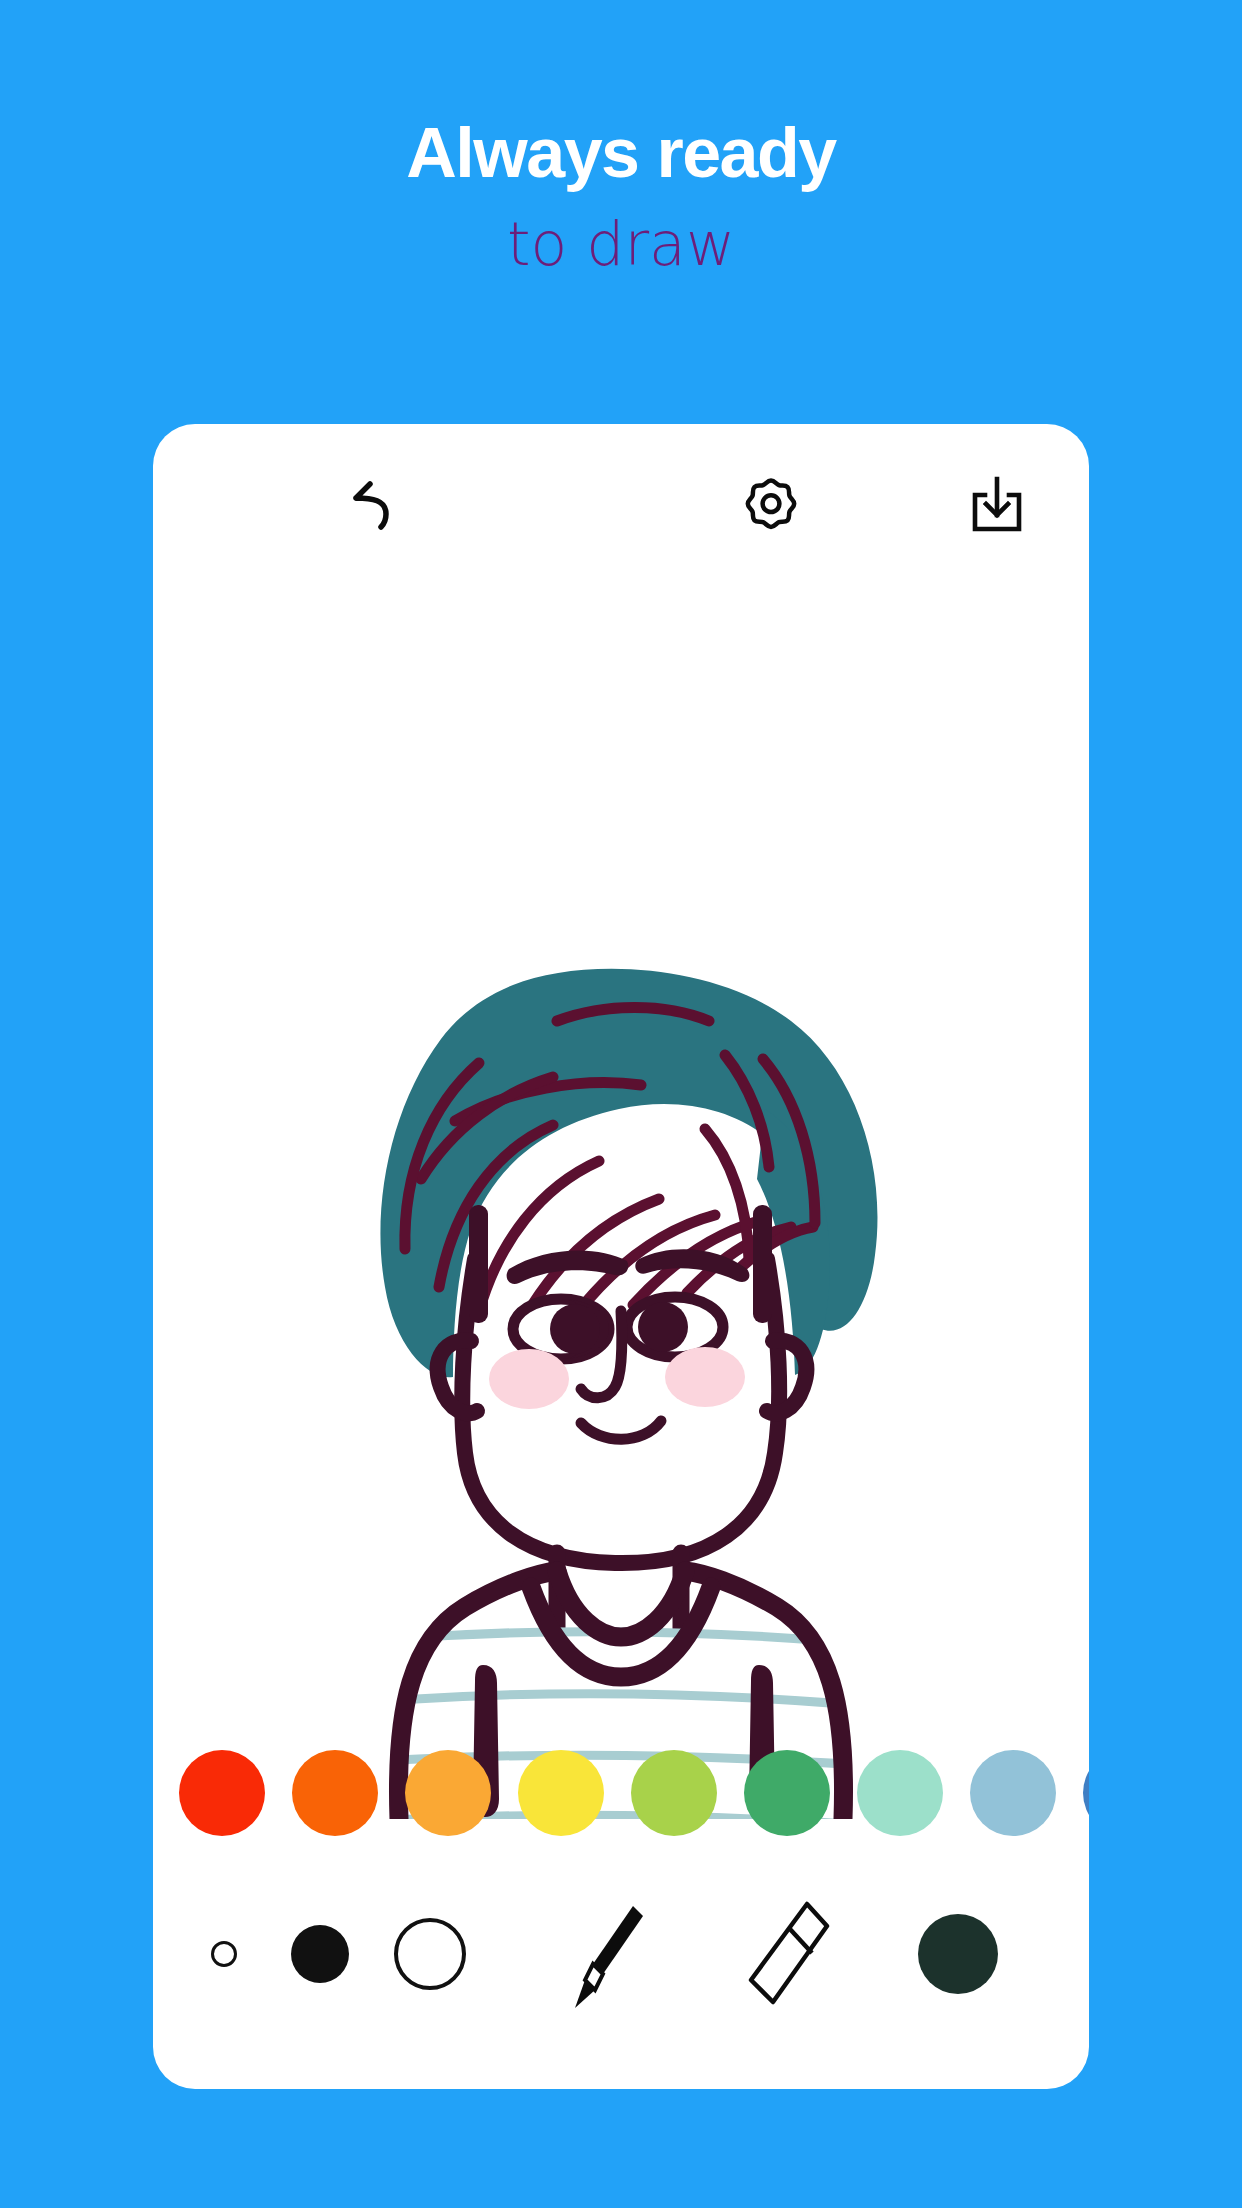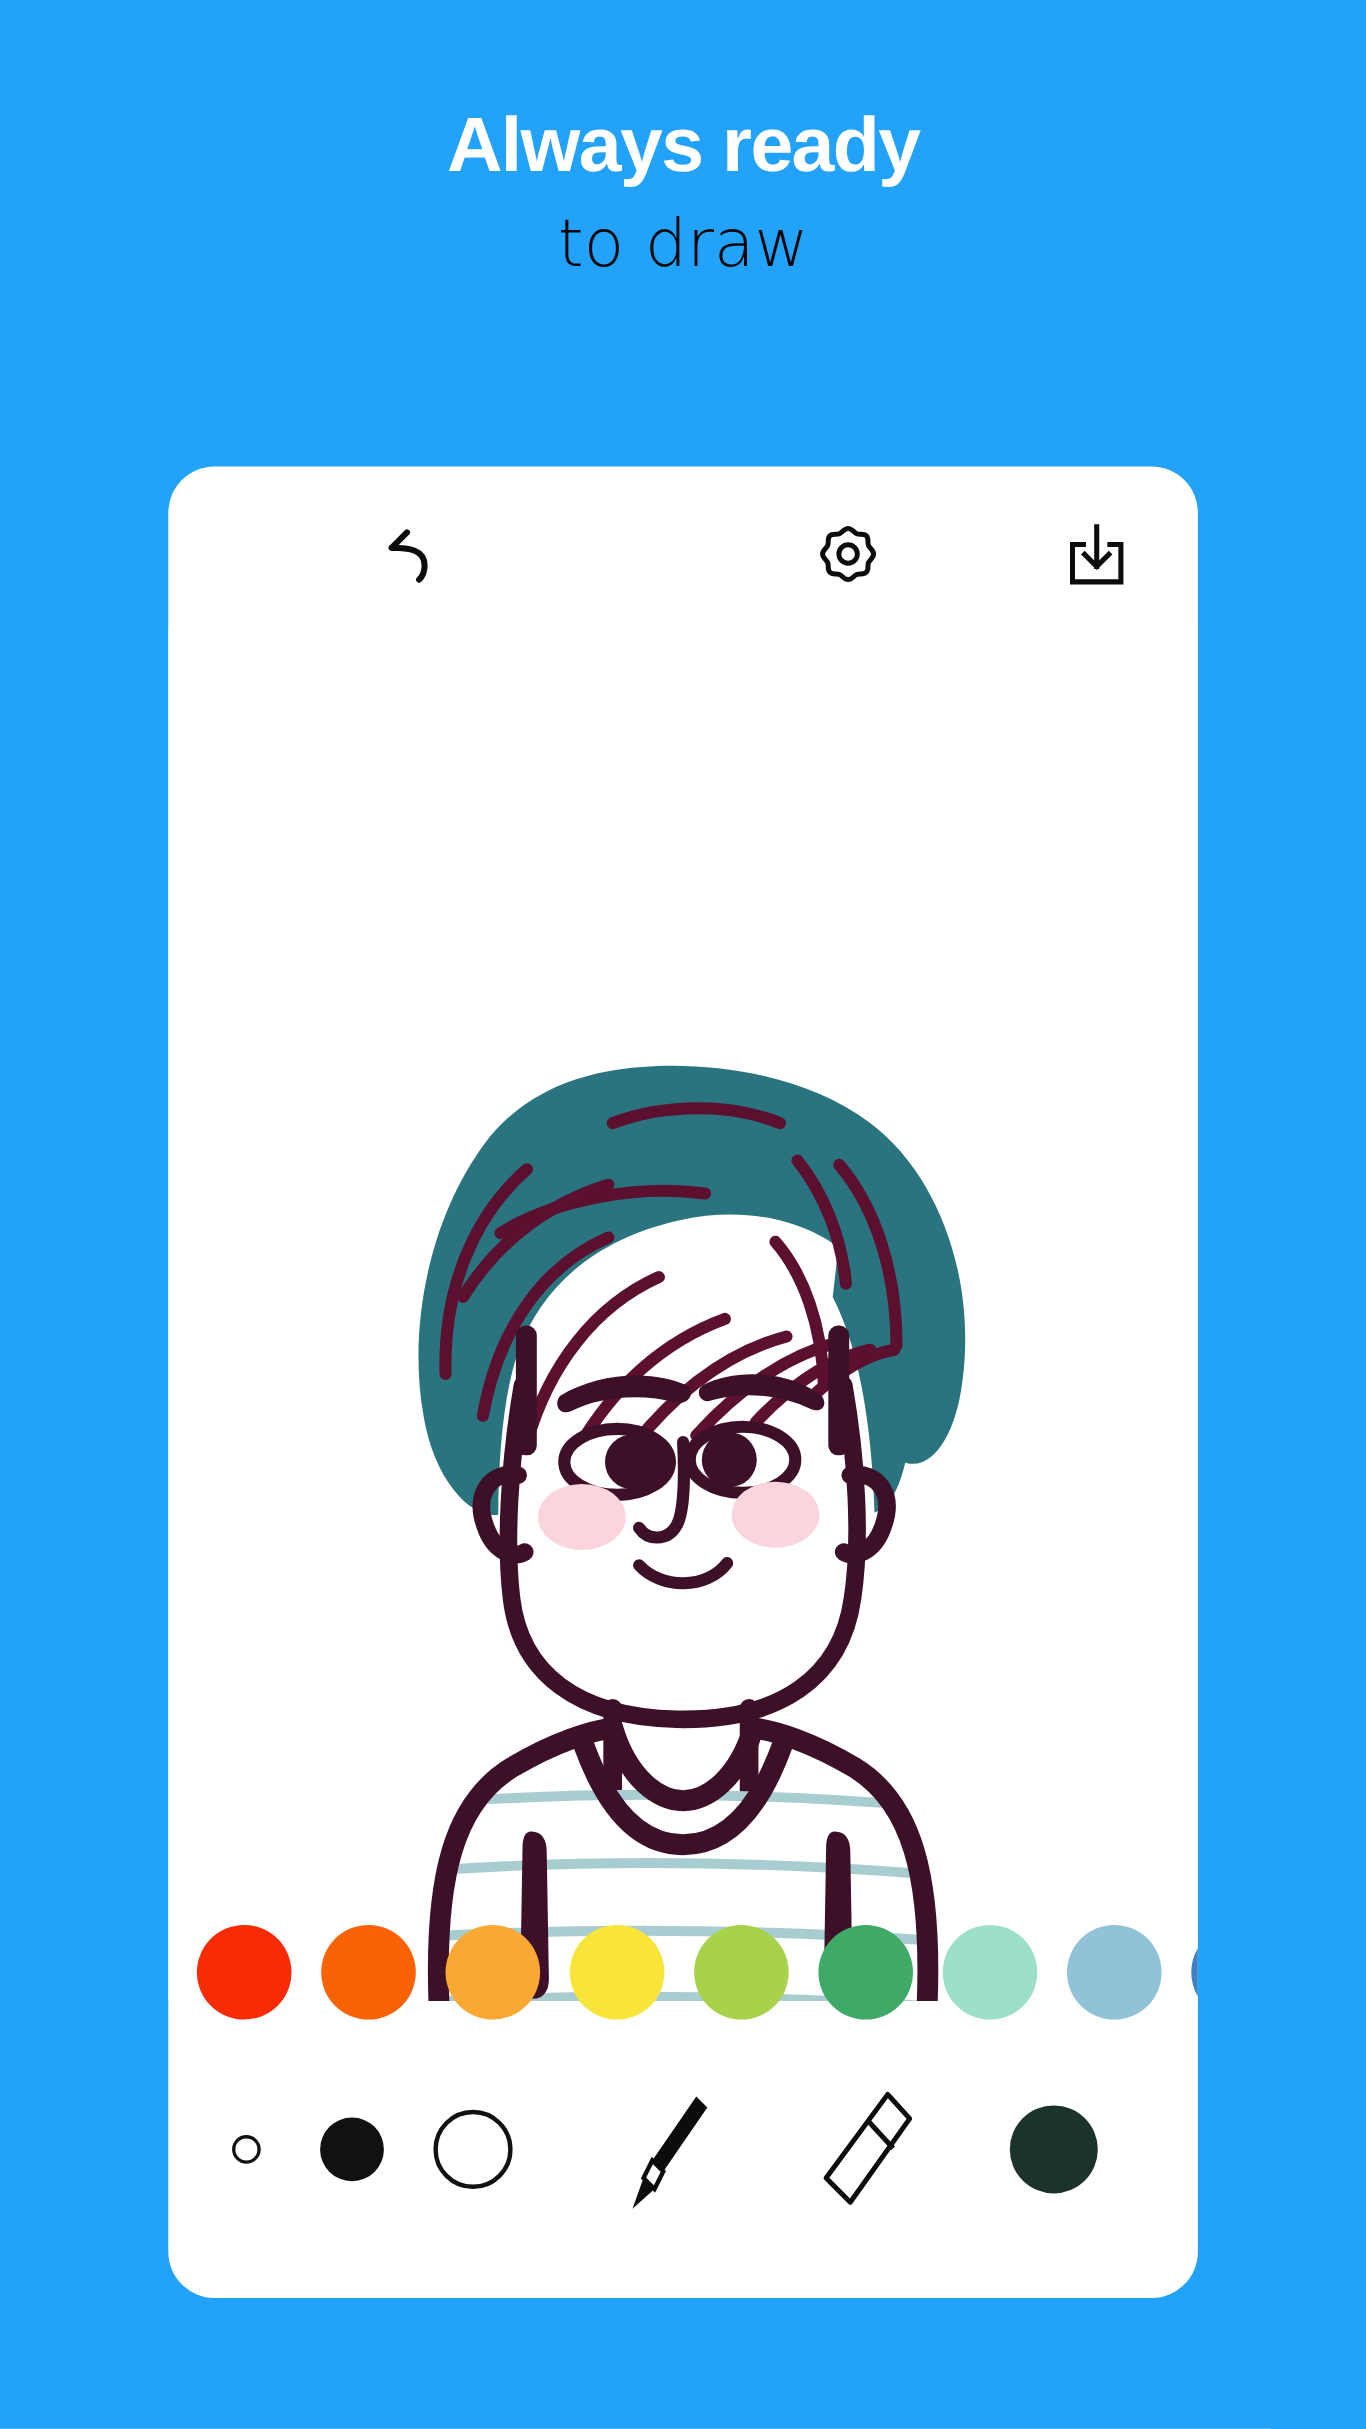--- a/index.html
+++ b/index.html
@@ -6,29 +6,29 @@
   html, body {
     width:1242px; height:2208px;
     overflow:hidden;
     font-family:"Liberation Sans", sans-serif;
   }
   body { background:#22a2f8; position:relative; }
 
   
   .headline-block{
     position:absolute; top:0; left:0; width:1242px;
-    text-align:center; padding-top:64px;margin-top:32px;
+    text-align:center; padding-top:118px;
   }
   .headline{
     font-size:70px; font-weight:bold; color:#ffffff;
     letter-spacing:-1.5px; line-height:1.0;
     font-family:"Liberation Sans", sans-serif;
   }
   .subhead{
-    font-size:60px; font-weight:300; color:#000000;
+    font-size:60px; font-weight:300; color:#701a75;
     letter-spacing:0px; line-height:1.0; margin-top:26px;
     font-family:"DejaVu Sans", sans-serif;
     opacity:.97;
   }
 
   
   .phone-card{
     position:absolute;
     left:153px; top:424px;
     width:936px; height:1665px;

